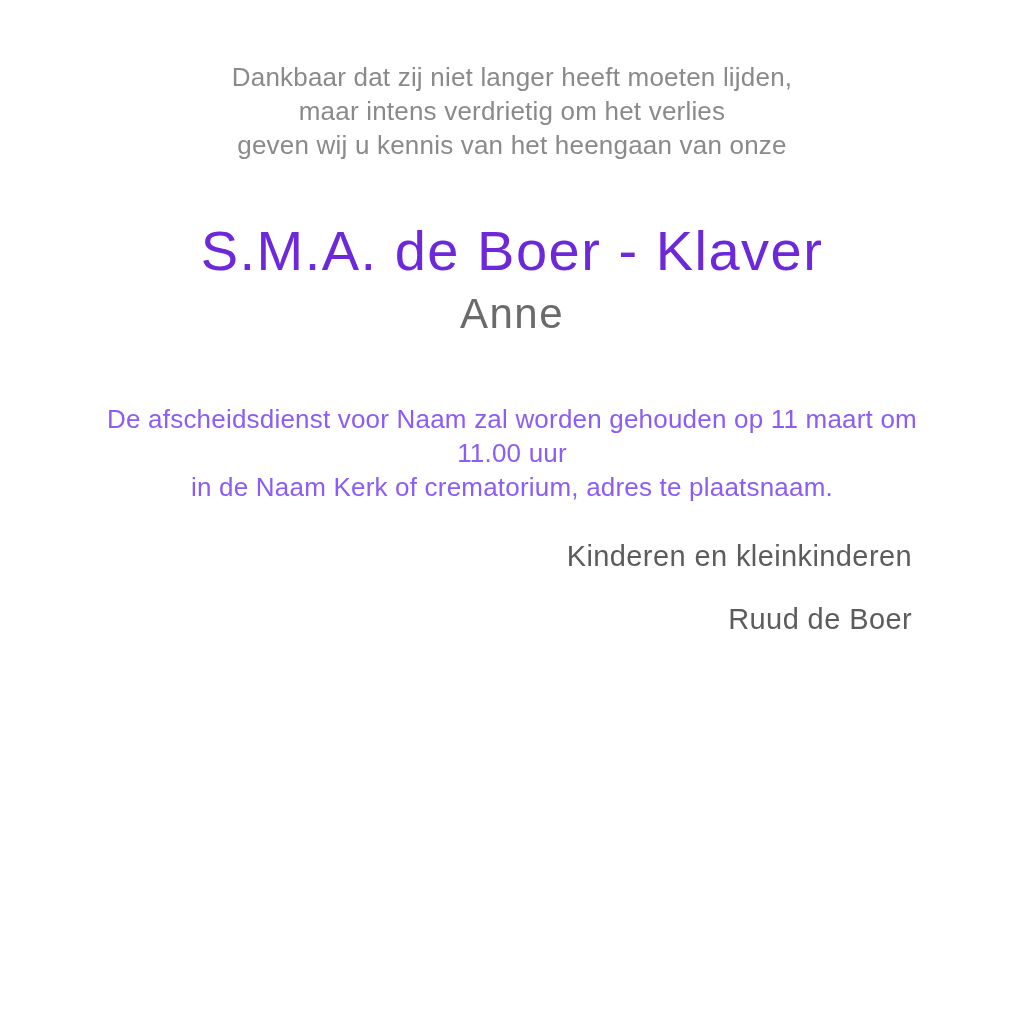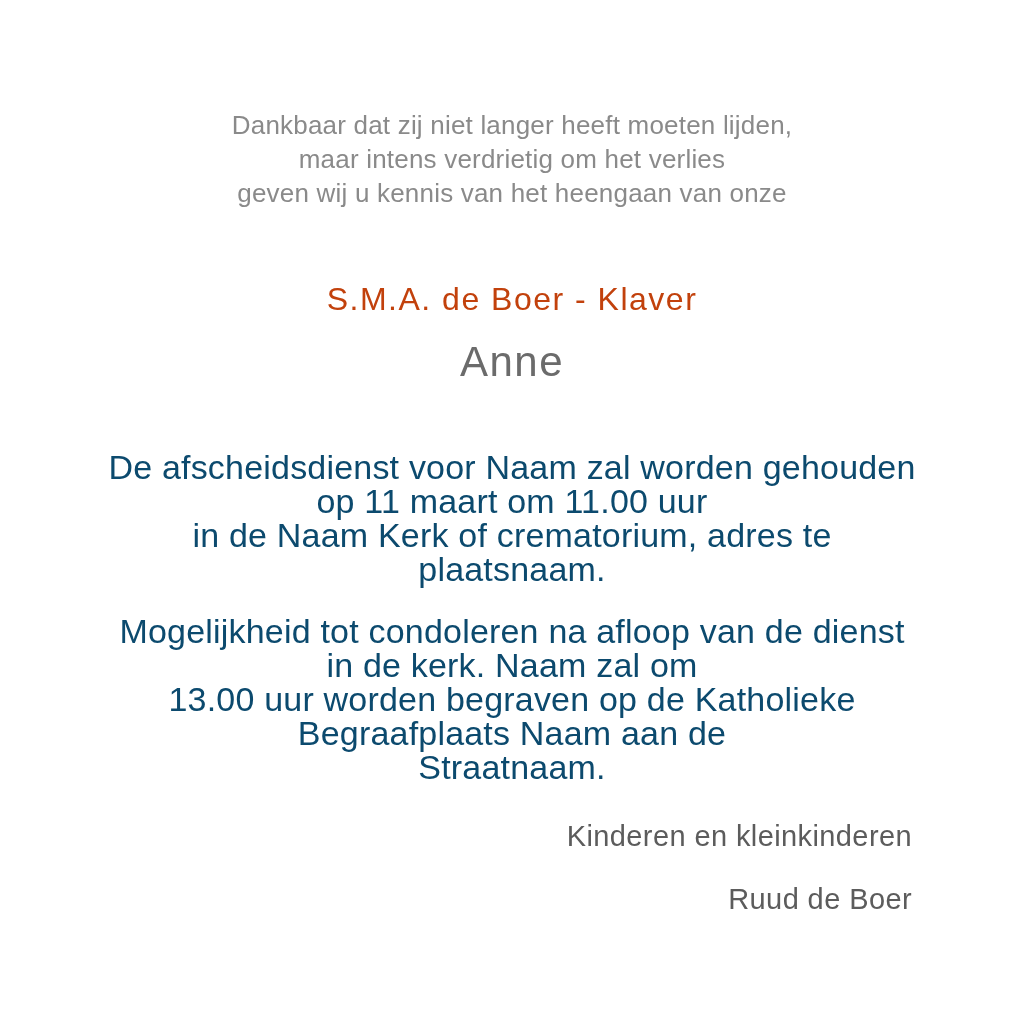--- a/index.html
+++ b/index.html
@@ -7,56 +7,56 @@
     padding: 0;
     background: #ffffff;
   }
   .card {
     position: relative;
     width: 1024px;
     height: 980px;
     background: #ffffff;
     overflow: hidden;
     box-sizing: border-box;
-    padding-top: 108px;
+    padding-top: 60px;
     font-family: "Liberation Sans", sans-serif;
   }
   .center { text-align: center; }
   .pre { white-space: pre-line; }
 
   .intro {
     font-size: 26px;
     line-height: 34px;
     color: #8a8a8a;
     font-weight: 400;
     letter-spacing: 0.2px;
   }
 
   .name-block { margin-top: 56px; }
   .deceased-name {
-    font-size: 32px;
+    font-size: 56px;
     line-height: 66px;
-    color: #c2410c;
+    color: #6d28d9;
     font-weight: 300;
     letter-spacing: 1.5px;
   }
   .deceased-firstname {
     font-size: 42px;
     line-height: 60px;
     color: #6b6b6b;
     font-weight: 300;
     letter-spacing: 1.5px;
     text-align: center;
   }
 
   .body-text { margin-top: 58px; }
   .paragraph {
-    font-size: 34px;
+    font-size: 26px;
     line-height: 34px;
-    color: #0c4a6e;
+    color: #8b5cf6;
     font-weight: 400;
     letter-spacing: 0.2px;
     margin: 16px auto;
     max-width: 820px;
   }
   .paragraph + .paragraph { margin-top: 28px; }
 
   .signature-block {
     margin-top: 34px;
     padding-right: 112px;
@@ -81,23 +81,20 @@
 geven wij u kennis van het heengaan van onze</div>
 
   <div class="name-block center">
     <div class="deceased-name">S.M.A. de Boer - Klaver</div>
     <div class="deceased-firstname">Anne</div>
   </div>
 
   <div class="body-text">
     <div class="paragraph center pre">De afscheidsdienst voor Naam zal worden gehouden op 11 maart om 11.00 uur
 in de Naam Kerk of crematorium, adres te plaatsnaam.</div>
-    <div class="paragraph center pre">Mogelijkheid tot condoleren na afloop van de dienst in de kerk. Naam zal om
-13.00 uur worden begraven op de Katholieke Begraafplaats Naam aan de
-Straatnaam.</div>
   </div>
 
   <div class="signature-block">
     <div class="signature-line">Kinderen en kleinkinderen</div>
     <div class="signature-line">Ruud de Boer</div>
   </div>
 
 </div>
 
 </body></html>

